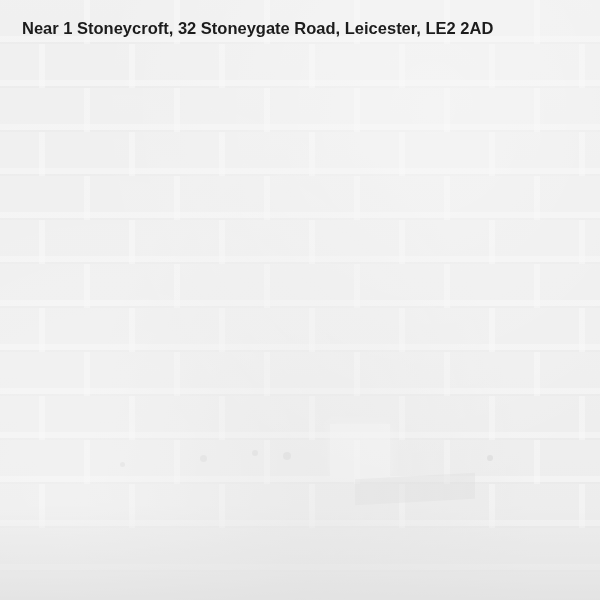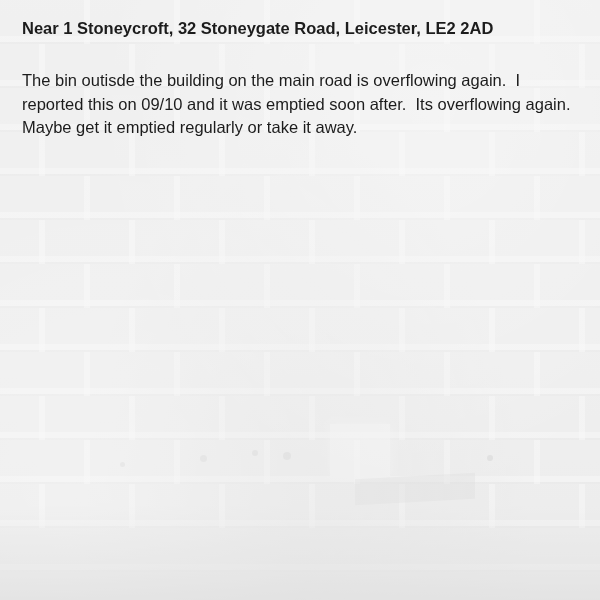--- a/index.html
+++ b/index.html
@@ -155,16 +155,15 @@
     <div class="speck" style="left:120px; top:462px; width:5px; height:5px;"></div>
     <div class="speck" style="left:487px; top:455px; width:6px; height:6px;"></div>
 
     <div class="wall-sheen"></div>
     <div class="base-shadow"></div>
     <div class="wash"></div>
   </div>
 
   <div class="text-layer">
     <div class="location">Near 1 Stoneycroft, 32 Stoneygate Road, Leicester, LE2 2AD</div>
-    <div class="report-body">The bin outisde the building on the main road is overflowing again.  I reported this on 09/10 and it was emptied soon after.  Its overflowing again.  Maybe get it emptied regularly or take it away.</div>
   </div>
 
 </div>
 
 </body></html>

